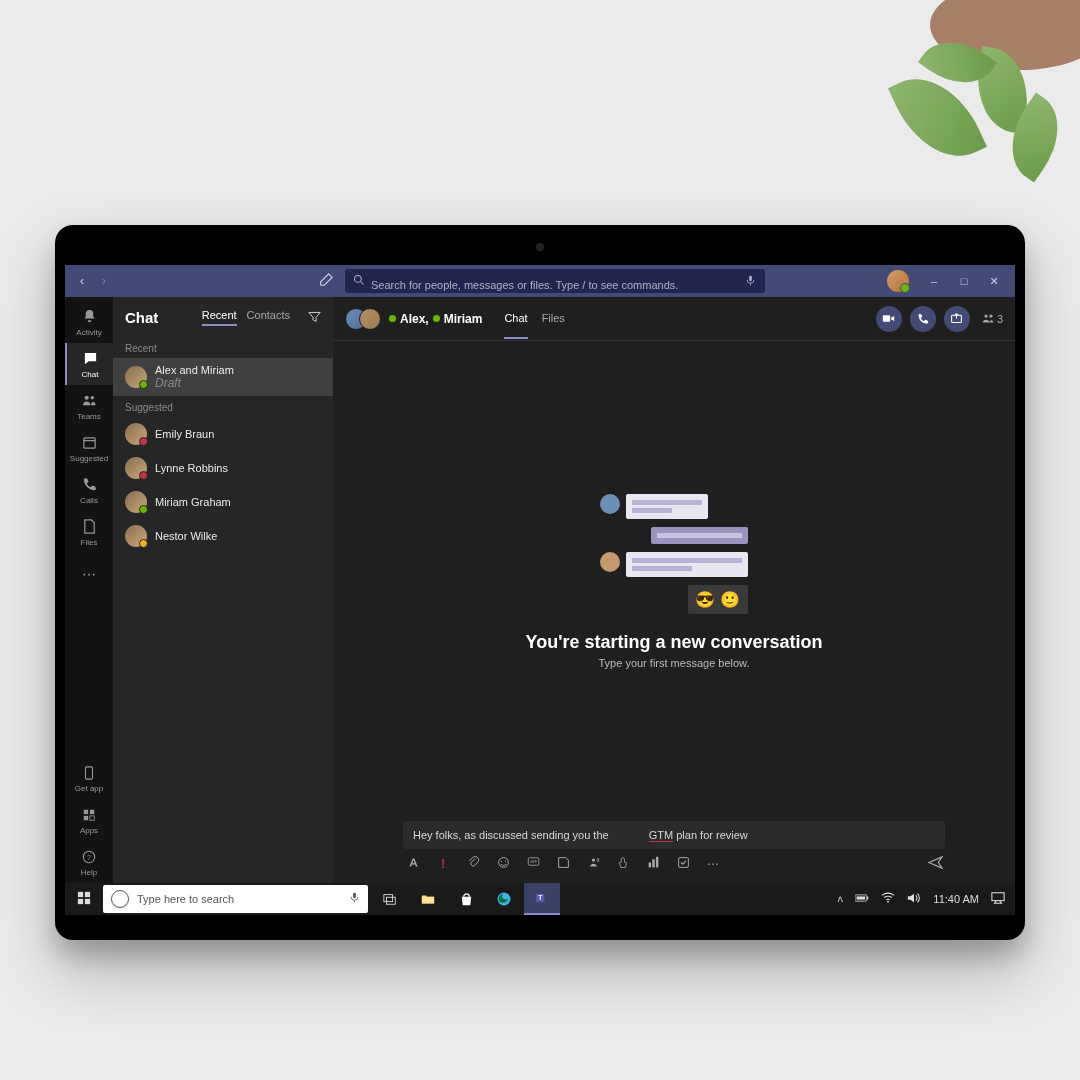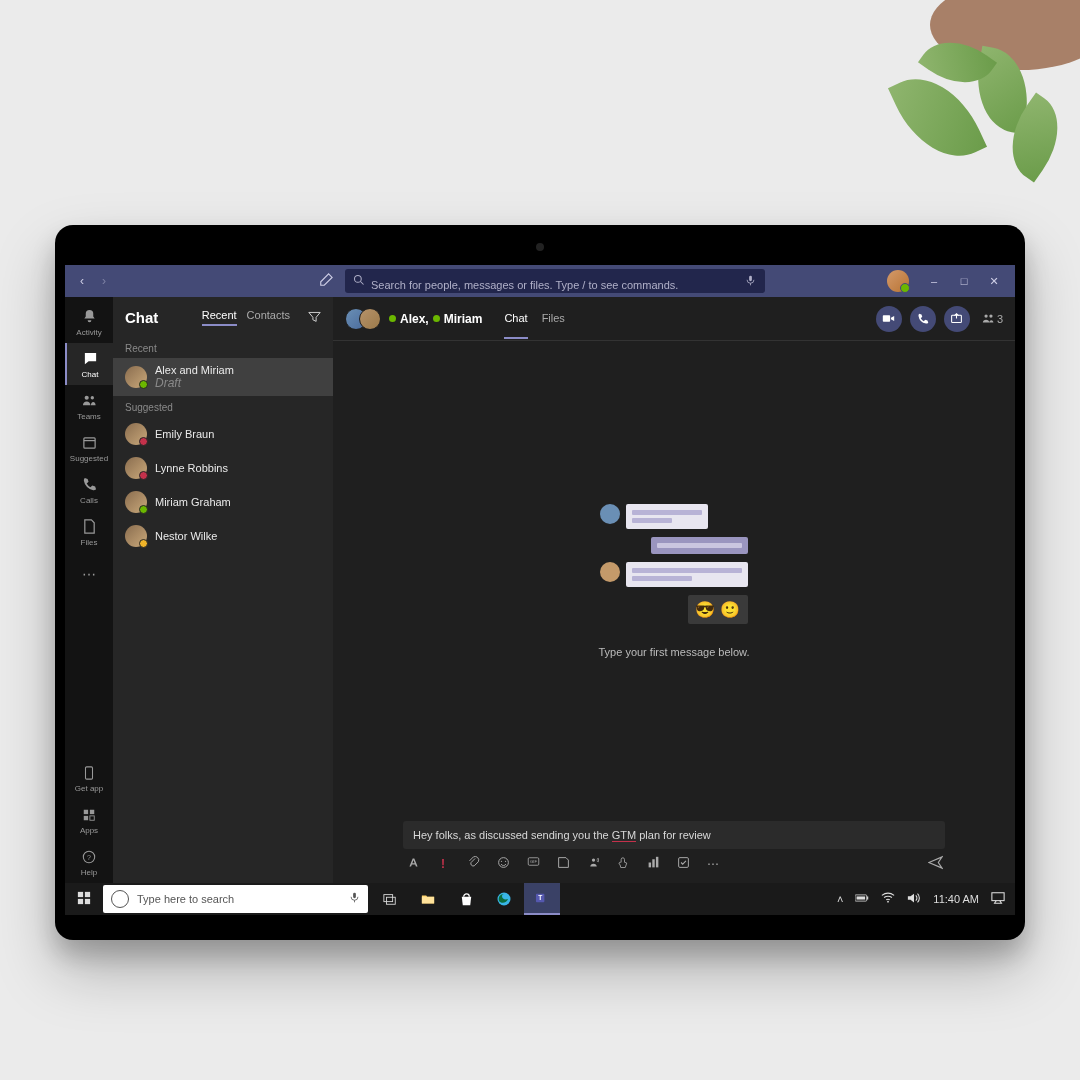--- a/index.html
+++ b/index.html
@@ -76,21 +76,21 @@
 .ph-av.b { background:#c49a6a; }
 .ph-bubble { background:#e8e6f0; padding:6px; border-radius:2px; display:flex; flex-direction:column; gap:3px; }
 .ph-bubble.dark { background:#9a95bf; align-self:flex-end; }
 .ph-bar { height:5px; background:#b8b3d6; border-radius:1px; }
 .ph-emoji { background:#3a3a3a; padding:5px 8px; border-radius:2px; font-size:16px; align-self:flex-end; }
 .ch-hline { font-size:18px; font-weight:600; }
 .ch-sub { font-size:11px; color:#bbb; margin-top:4px; }
 
 .composer { padding: 0 70px 10px 70px; }
 .comp-box { background:#2b2b2b; border-radius:3px; padding:8px 10px; color:#d8d8d8; font-size:11px; }
-.comp-box .underline { border-bottom:1px solid #c4314b; }
+.comp-box .underline { border-bottom:1px solid #c4314b;margin-left:37px; }
 .comp-tools { display:flex; align-items:center; gap:14px; padding:6px 2px 0; color:#aaa; font-size:12px; }
 .comp-tools span { cursor:pointer; width:16px; text-align:center; }
 .comp-send { margin-left:auto; }
 
 .taskbar { height:32px; background:#1a1a1a; display:flex; align-items:center; color:#ddd; }
 .tb-start { width:38px; text-align:center; font-size:14px; cursor:pointer; }
 .tb-search { display:flex; align-items:center; background:#fff; height:28px; width:265px; padding:0 8px; color:#555; border-radius:2px; }
 .tb-s-ico { width:18px; height:18px; border-radius:50%; border:1.5px solid #555; margin-right:8px; }
 .tb-s-txt { flex:1; font-size:11px; }
 .tb-mic { font-size:12px; }
@@ -340,20 +340,21 @@
               <div class="ph-av b"></div>
               <div class="ph-bubble">
                   <div class="ph-bar" style="width:110px"></div>
                   <div class="ph-bar" style="width:60px"></div>
                 </div>
             </div>
             <div class="ph-row" style="justify-content:flex-end; margin-left:45px;">
               <div class="ph-emoji"><span>😎</span> <span>🙂</span></div>
             </div>
           </div>
+          <div class="ch-hline">You're starting a new conversation</div>
           <div class="ch-sub">Type your first message below.</div>
         </div>
 
         <div class="composer">
           <div class="comp-box">
             <span>Hey folks, as discussed sending you the </span><span class="underline">GTM</span><span> plan for review</span>
           </div>
           <div class="comp-tools">
             <span><svg viewBox="0 0 16 16" width="13" height="13">
                   <path d="M3 13L7 3h2l4 10h-2l-1-2.5H6L5 13zm3.6-4.2h2.8L8 5z"></path>

